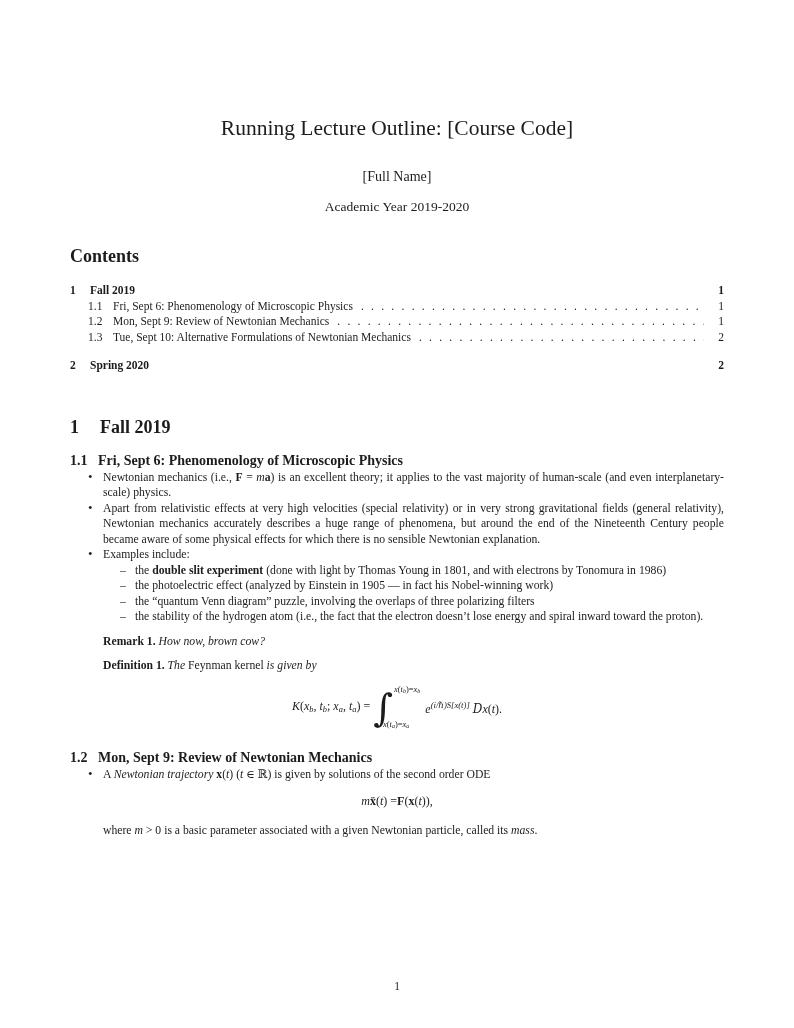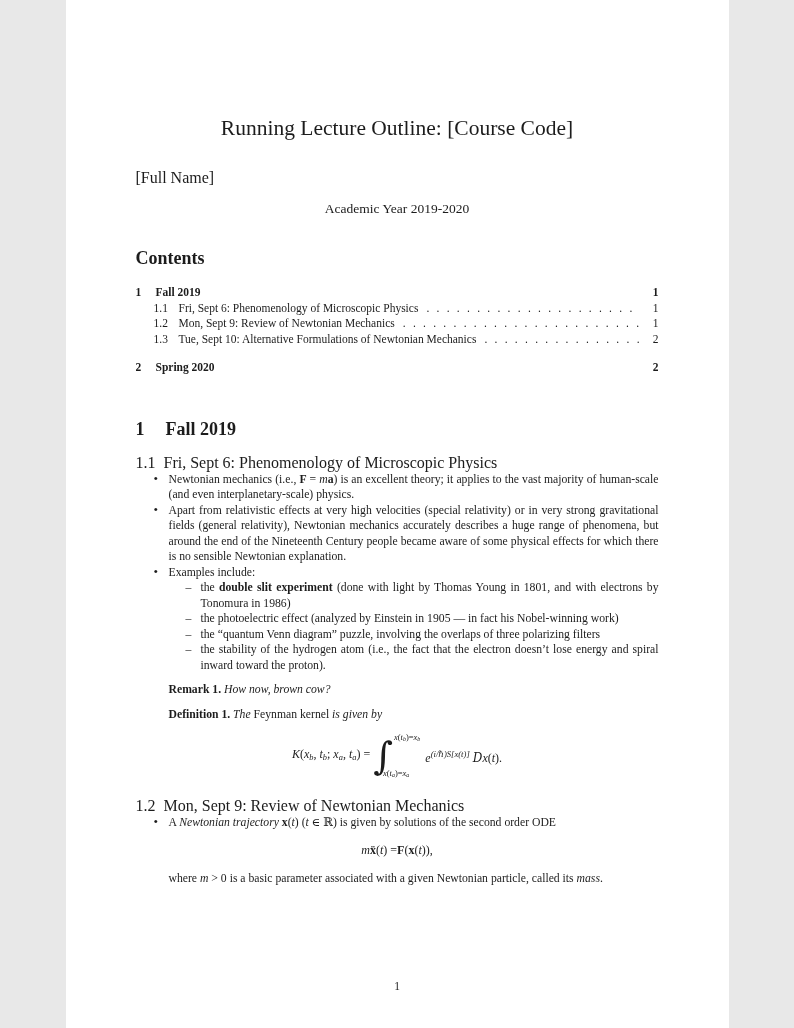--- a/index.html
+++ b/index.html
@@ -1,49 +1,49 @@
 <!DOCTYPE html>
 <html><head>
 <meta charset="utf-8">
 <style>
   html,body{margin:0;padding:0;background:#e8e8e8;}
   .page{
     position:relative;
-    width:663px;height:1028px;
+    width:794px;height:1028px;
     margin:0 auto;
     background:#ffffff;
     color:#1c1c1c;
     font-family:"Liberation Serif","DejaVu Serif",serif;
     overflow:hidden;
     box-sizing:border-box;
     padding:116px 70px 0 70px;
   }
   
   .doc-title{font-size:21.5px;line-height:25px;text-align:center;font-weight:400;margin:0;}
-  .doc-author{font-size:16px;text-align:left;margin-top:28px;}
+  .doc-author{font-size:14px;text-align:center;margin-top:28px;}
   .doc-date{font-size:13.5px;text-align:center;margin-top:14px;}
   
   .contents-heading{font-size:18px;font-weight:700;margin:31px 0 0 0;line-height:21px;}
   .toc{margin-top:16px;font-size:11.5px;}
   .toc-row{display:flex;align-items:baseline;line-height:15.6px;}
   .toc-row.l1{font-weight:700;}
   .toc-row.l1.spaced{margin-top:13px;}
   .toc-row.l2{padding-left:18px;}
   .toc-num{flex:0 0 auto;}
   .toc-row.l1 .toc-num{width:20px;}
   .toc-row.l2 .toc-num{width:25px;}
   .toc-label{flex:0 1 auto;white-space:nowrap;}
   .toc-leader{flex:1 1 auto;overflow:hidden;white-space:nowrap;margin:0 6px 0 8px;color:#1c1c1c;}
   .toc-leader::after{content:". . . . . . . . . . . . . . . . . . . . . . . . . . . . . . . . . . . . . . . . . . . . . . . . . . . . . . . . . . . . . . . . . . . .";letter-spacing:2.2px;}
   .toc-spacer{flex:1 1 auto;}
   .toc-page{flex:0 0 auto;width:14px;text-align:right;}
   
   .sec-heading{font-size:18px;font-weight:700;margin:43px 0 0 0;line-height:21px;font-family:Liberation Serif, serif;}
   .sec-heading .sec-num{display:inline-block;width:30px;}
-  .subsec-heading{font-size:16px;font-weight:400;margin:14px 0 0 0;line-height:18px;}
+  .subsec-heading{font-size:14px;font-weight:700;margin:14px 0 0 0;line-height:18px;}
   .subsec-heading .sec-num{display:inline-block;width:28px;}
   .body-text{font-size:11.7px;line-height:15.5px;text-align:justify;}
   .bullet-item{position:relative;padding-left:33px;}
   .bullet-item::before{content:"\2022";position:absolute;left:18px;top:-1px;font-size:13px;}
   .sub-item{position:relative;padding-left:65px;}
   .sub-item::before{content:"\2013";position:absolute;left:50px;}
   .theorem-par{padding-left:33px;margin-top:9px;}
   .thm-label{font-weight:700;}
   
   .rs-b{font-weight:700;}

